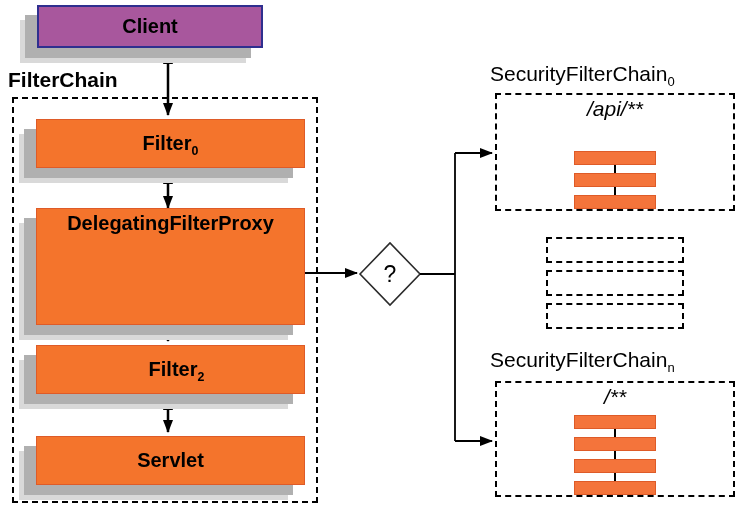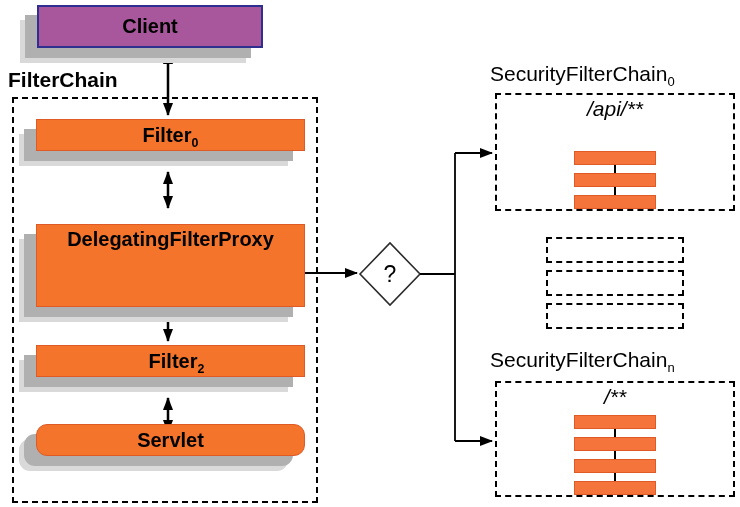--- a/index.html
+++ b/index.html
@@ -17,31 +17,31 @@
   .client{position:absolute;left:37px;top:5px;width:226px;height:43px;
     background:var(--purple);border:2px solid var(--purple-border);
     display:flex;align-items:center;justify-content:center;
     font-weight:bold;font-size:20px;}
 
   .fc-label{position:absolute;left:8px;top:68px;font-weight:bold;font-size:21px;}
 
   .fc-container{position:absolute;left:12px;top:97px;width:306px;height:406px;
     border:2px dashed #000;}
 
-  .obox{position:absolute;left:36px;width:269px;height:32px;
+  .obox{position:absolute;left:36px;width:269px;height:49px;
     background:var(--orange);border:1px solid var(--bar-border);
     display:flex;align-items:center;justify-content:center;
     font-weight:bold;font-size:20px;}
   .obox sub, .rtitle sub{font-size:0.62em;line-height:0;}
 
   .filter0{top:119px;}
   .filter2{top:345px;padding-left:12px;}
-  .servlet{top:424px;border-radius:11px;}
+  .servlet{top:436px;}
 
-  .dfp{position:absolute;left:36px;top:224px;width:269px;height:83px;
+  .dfp{position:absolute;left:36px;top:208px;width:269px;height:117px;
     background:var(--orange);border:1px solid var(--bar-border);}
   .dfp-label{text-align:center;font-weight:bold;font-size:20px;padding-top:3px;}
   .fcp{position:absolute;left:8px;top:38px;width:251px;height:46px;
     background:repeating-linear-gradient(135deg, rgba(244,116,44,0.9) 0 1.5px, rgba(255,255,255,0) 1.5px 16px), #fff;
     border:1px solid #cfcfcf;
     display:flex;align-items:center;justify-content:center;
     font-weight:bold;font-size:20px;}
 
   .connectors{position:absolute;left:0;top:0;width:740px;height:507px;pointer-events:none;}
 

